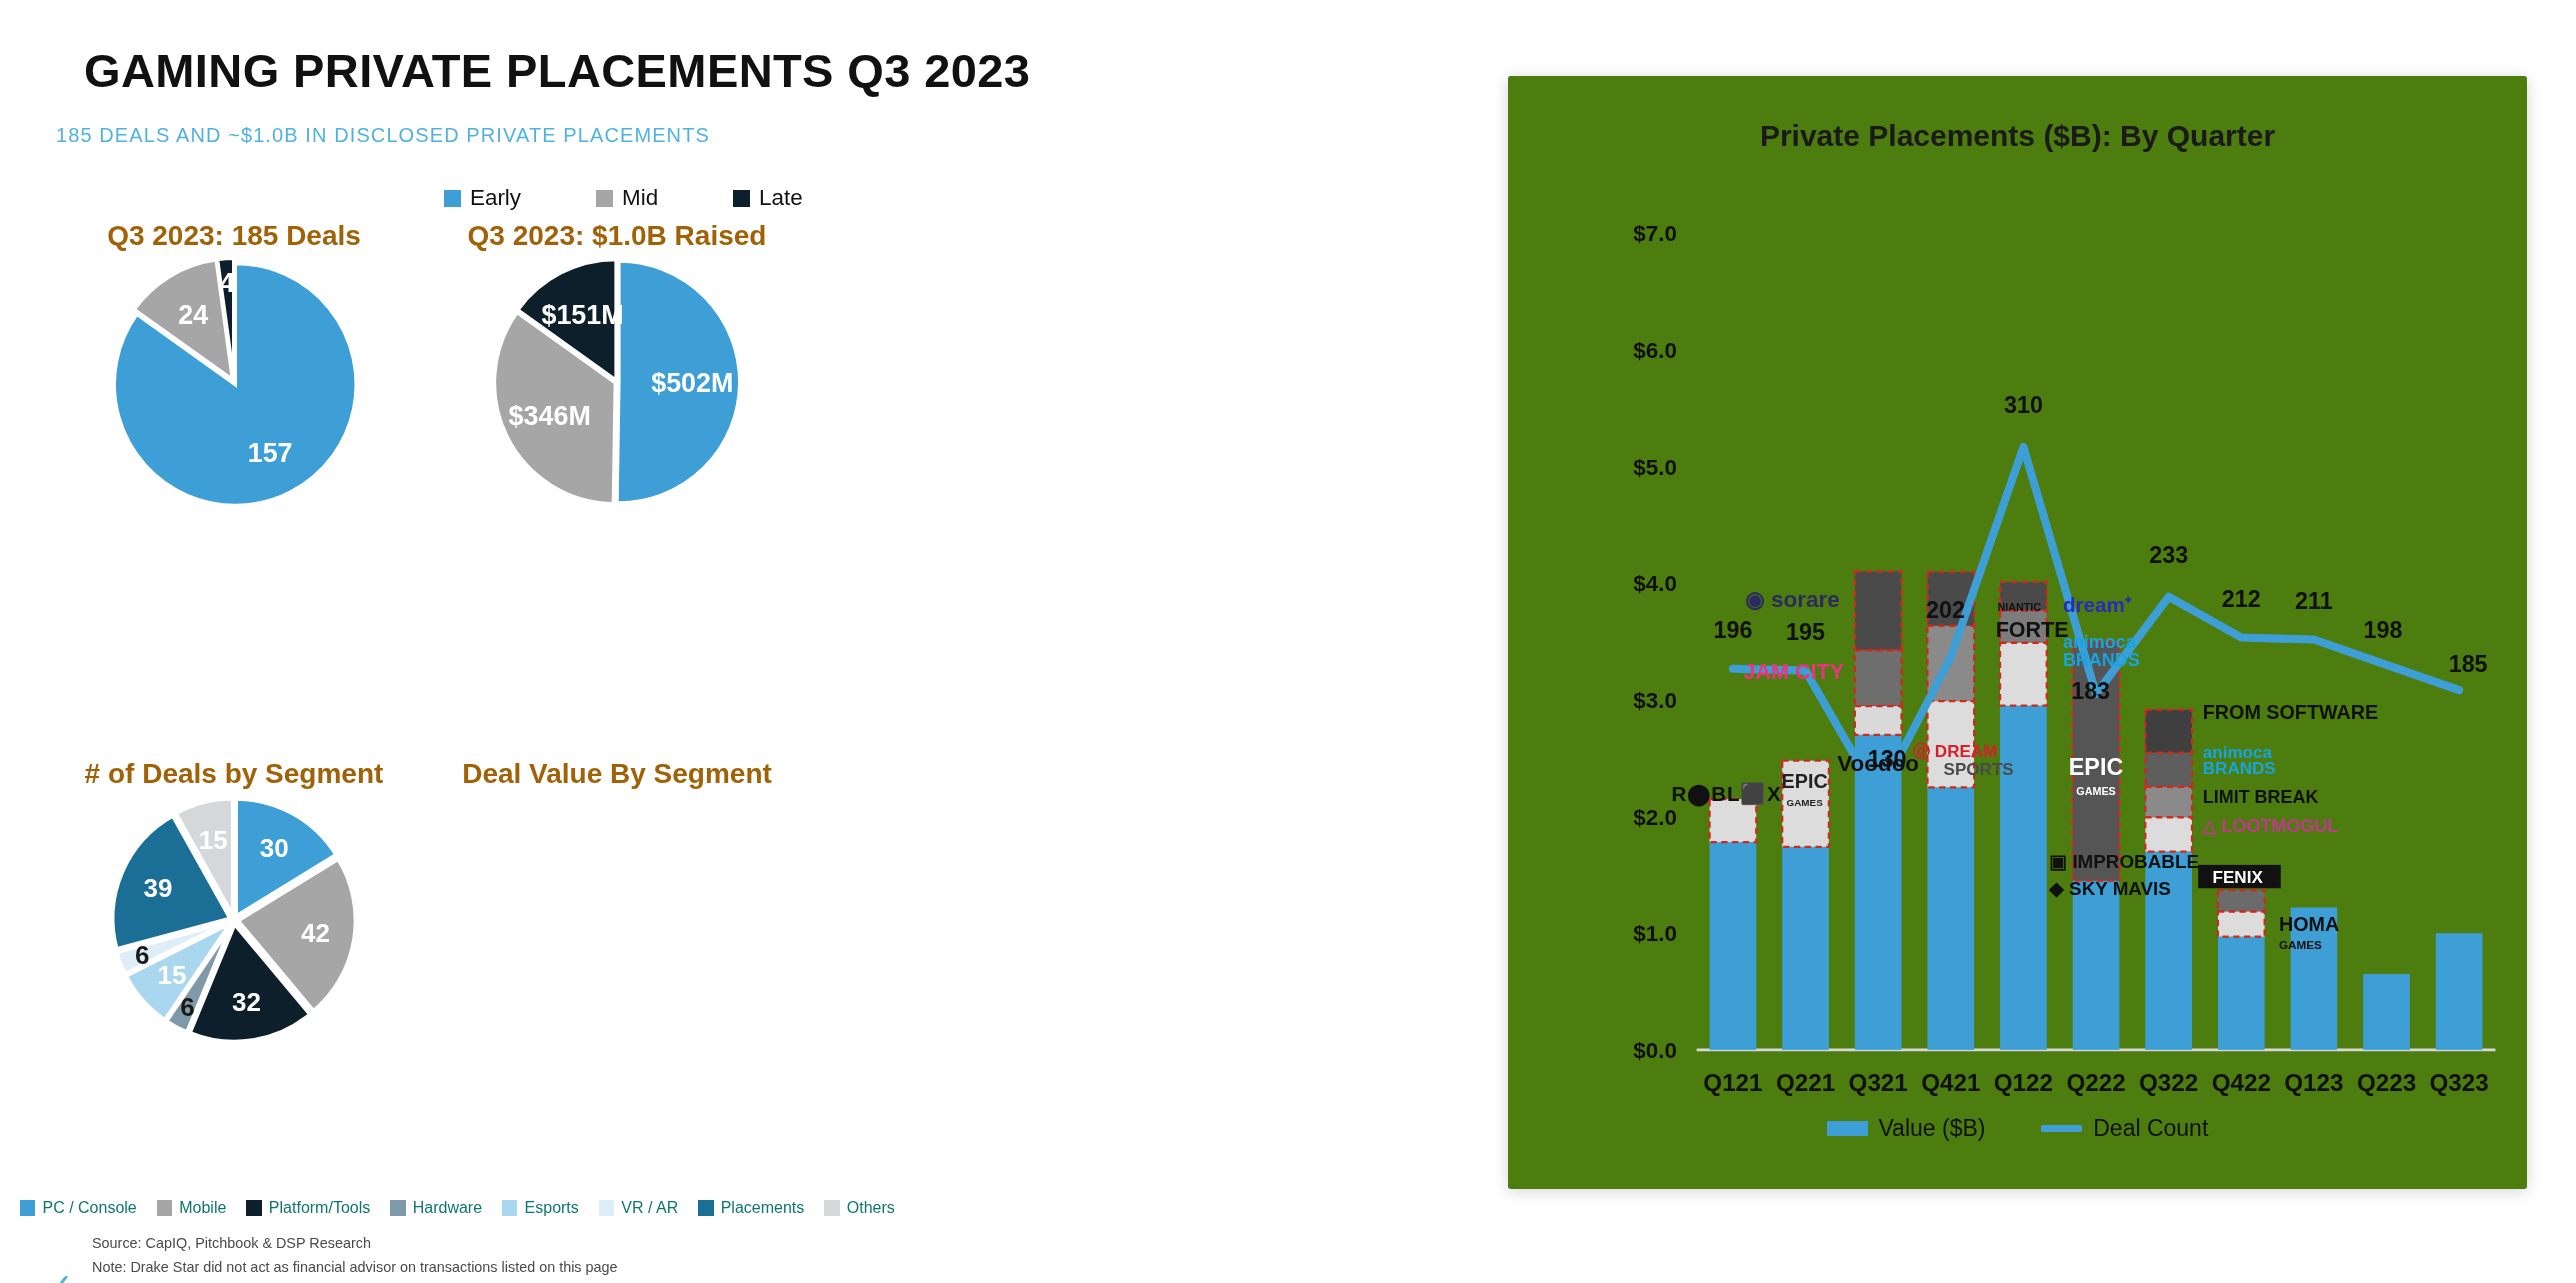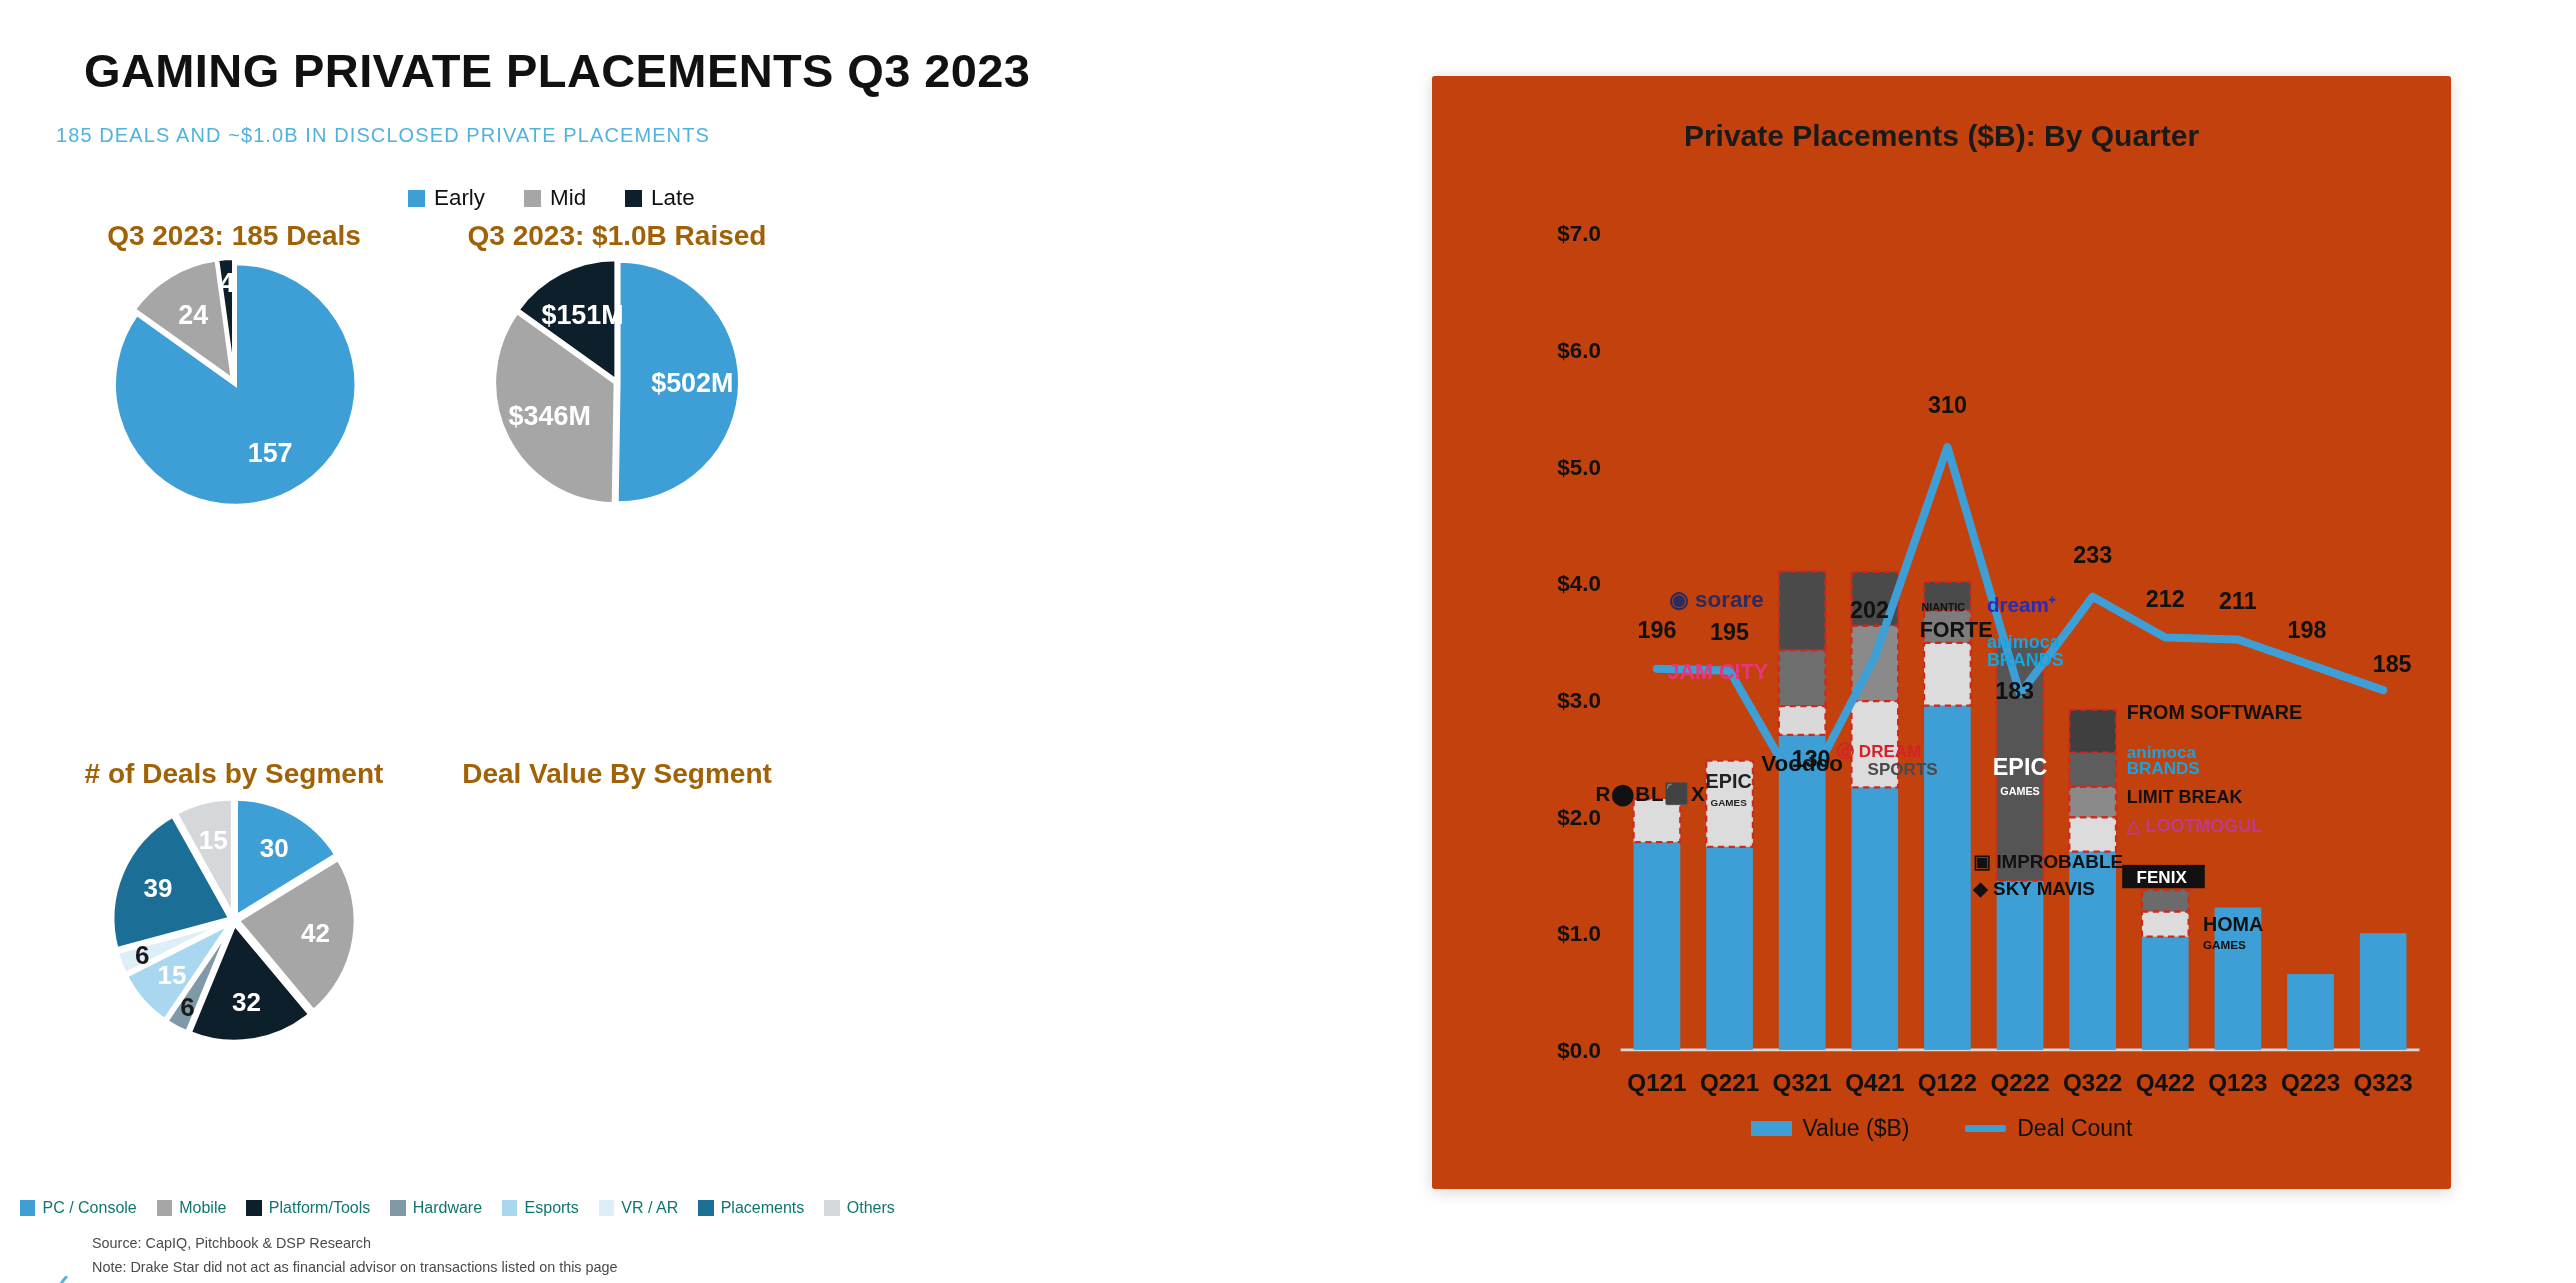--- a/index.html
+++ b/index.html
@@ -20,21 +20,21 @@
   #slide-subtitle {
     position:absolute; left:56px; top:124px;
     font-size:20px; font-weight:400; letter-spacing:1.1px;
     color:#4FB3DE; white-space:nowrap;
   }
   
   #stage-legend {
     position:absolute; left:408px; top:185px;
     display:flex; align-items:center; gap:39px;
   }
-  #stage-legend .lg-item { display:flex; align-items:center; gap:9px; }
+  #stage-legend .lg-item { display:flex; align-items:center; gap:9px;margin-left:36px; }
   #stage-legend .sw { width:17px; height:17px; display:block; }
   #stage-legend .lb { font-size:22.4px; color:#111; font-weight:400; }
 
   
   .pie-block { position:absolute; }
   .pie-title {
     text-align:center; font-size:28px; font-weight:bold; color:#a16207;
     white-space:nowrap;
   }
   .pie-wrap { position:relative; margin:0 auto; }
@@ -58,23 +58,23 @@
   
   #footnotes { position:absolute; left:92px; top:1232px; }
   #footnotes div { font-size:14.4px; color:#4a4a4a; line-height:1.65; }
   #brand-mark {
     position:absolute; left:52px; top:1270px;
     font-size:23px; color:#4FB3DE; font-weight:bold;
   }
 
   
   #chart-panel {
-    position:absolute; left:1432px; top:76px;
+    position:absolute; left:1508px; top:76px;
     width:1019px; height:1113px;
-    background:#c2410c;
+    background:#4d7c0f;
     box-shadow:0 2.7px 16px rgba(0,0,0,0.16);
     border-radius:2.7px;
   }
   #chart-title {
     position:absolute; left:0; right:0; top:43px;
     text-align:center; font-size:30px; font-weight:bold; color:#1a1a1a;
   }
   #chart-svg { position:absolute; left:0; top:0; }
   #chart-legend {
     position:absolute; left:0; right:0; bottom:47px;

